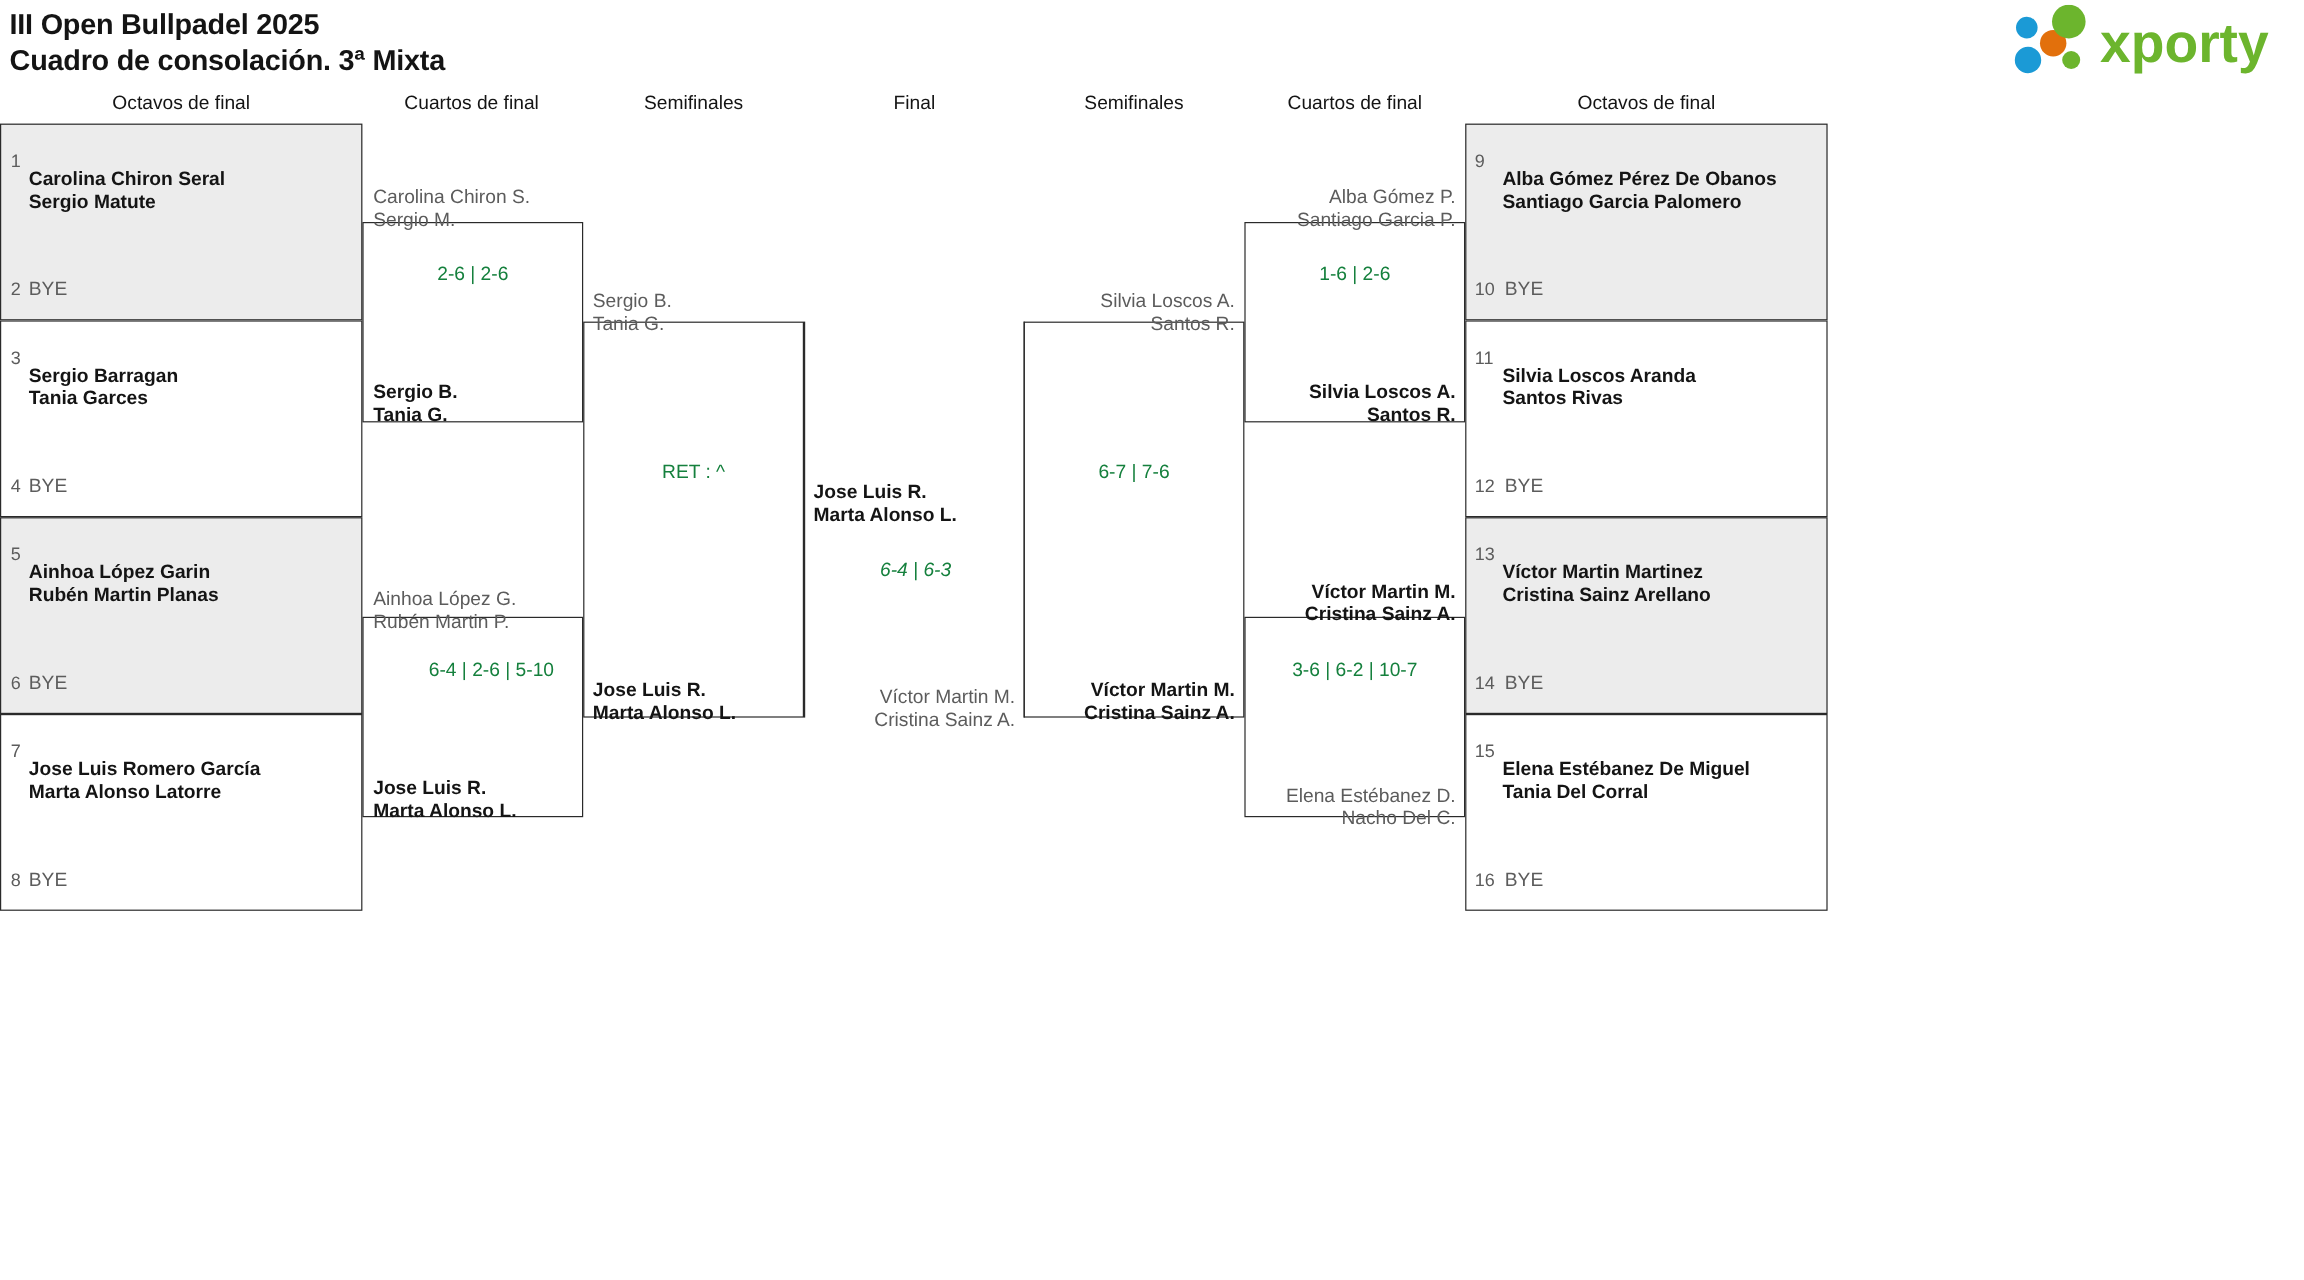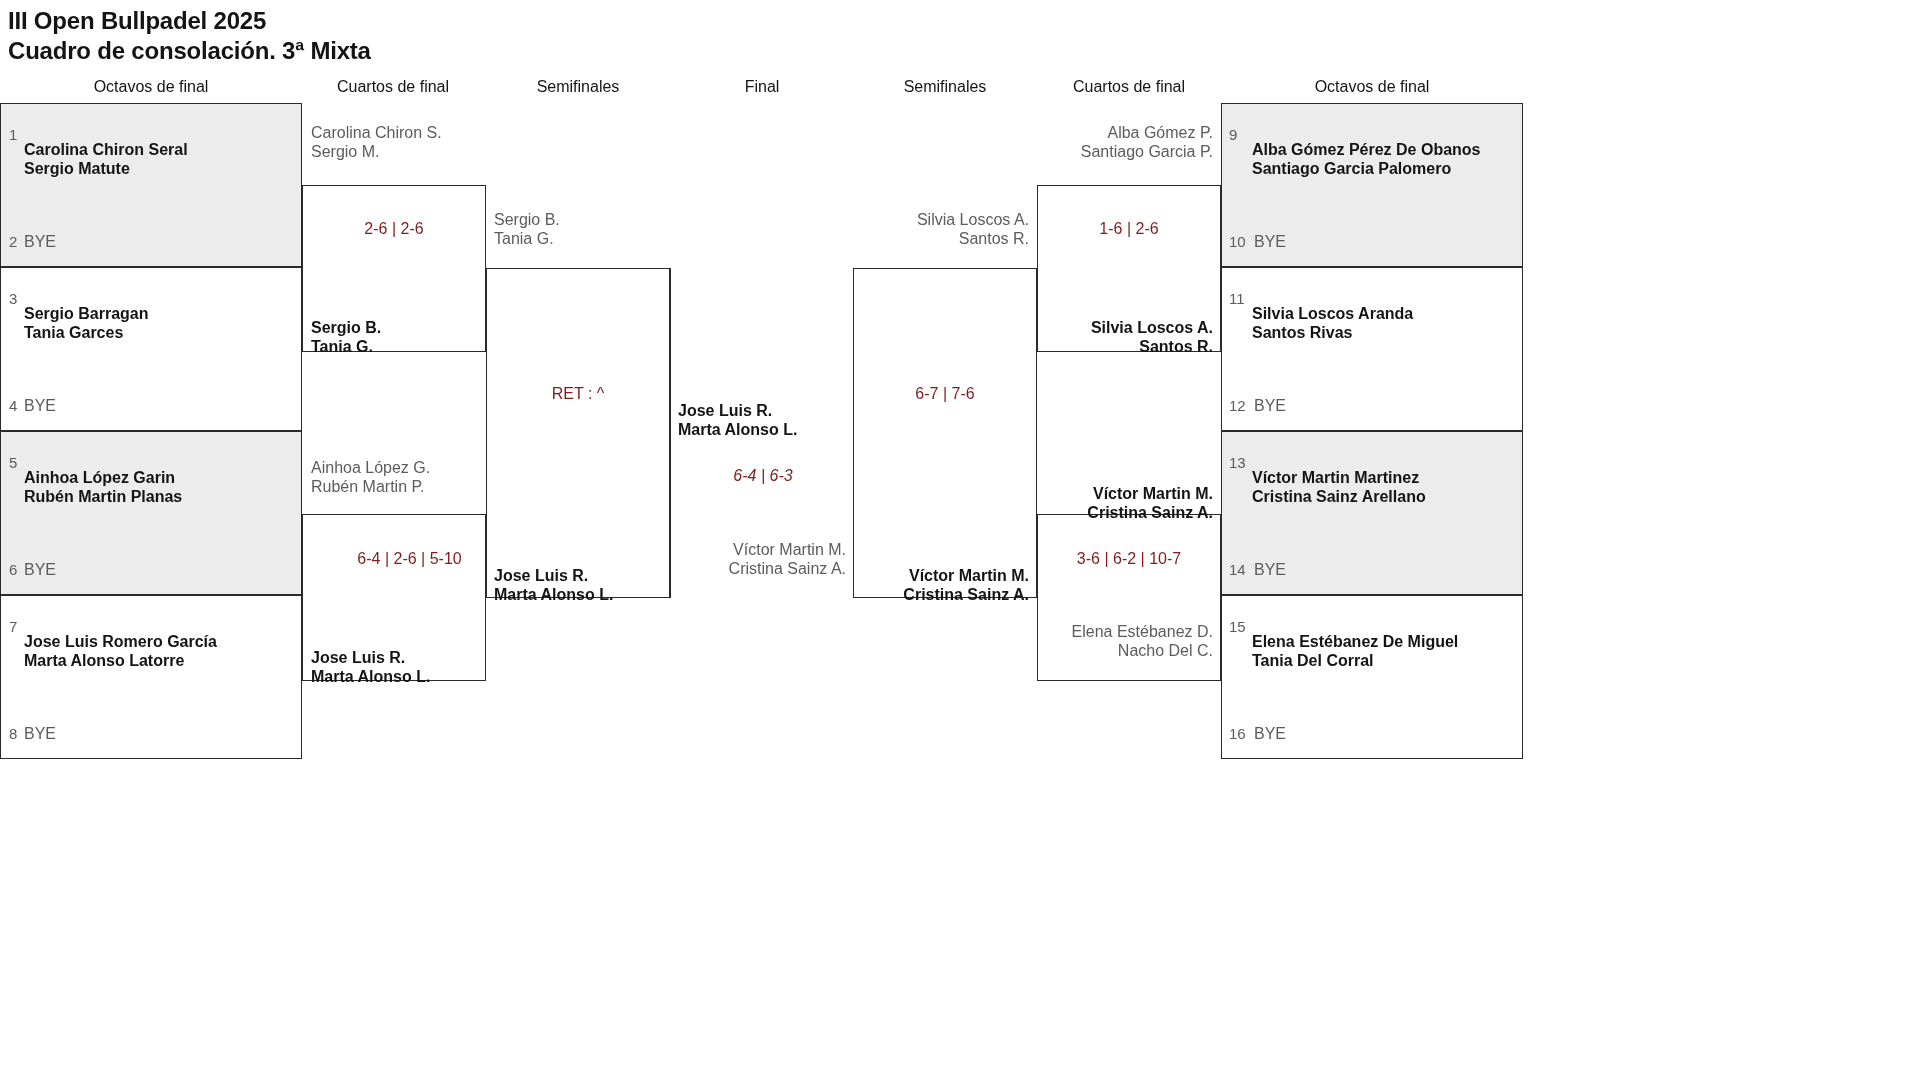--- a/index.html
+++ b/index.html
@@ -38,53 +38,65 @@
     position: absolute;
     font-size: 15px; color: #5c5c5c; line-height: 1;
     white-space: nowrap;
   }
 
   .pnames {
     position: absolute;
     font-size: 16px; line-height: 19px; white-space: nowrap;
   }
   .pnames.bold { font-weight: bold; margin-top: 26px; }
-  .pnames.dim { color: #5c5c5c; }
+  .pnames.dim { color: #5c5c5c; margin-top: 32px; }
   .pnames.right { text-align: right; }
   .pnames .ln { display: block; }
 
   .bye {
     position: absolute;
     font-size: 16px; color: #5c5c5c; line-height: 1; white-space: nowrap;
   }
 
   .matchbox {
     position: absolute;
     border: 1px solid #2a2a2a;
     background: transparent;
   }
 
   .score {
     position: absolute;
-    font-size: 16px; color: #7f1d1d; line-height: 1;
+    font-size: 16px; color: #15803d; line-height: 1;
     white-space: nowrap; text-align: center;
   }
 
   .vline { position: absolute; width: 1px; background: #2a2a2a; }
 </style>
 </head>
 <body>
 
 <div id="root">
 
   <div class="title-block">
     <div class="title-line">III Open Bullpadel 2025</div>
     <div class="title-line">Cuadro de consolación. 3ª Mixta</div>
   </div>
 
+  <div class="logo">
+    <svg width="240" height="62" viewBox="0 0 240 62" xmlns="http://www.w3.org/2000/svg">
+      <g>
+        <circle cx="21" cy="19" r="9" fill="#1b9ad6"></circle>
+        <circle cx="22" cy="46" r="11" fill="#1b9ad6"></circle>
+        <circle cx="43" cy="32" r="11" fill="#e2700c"></circle>
+        <circle cx="56" cy="14" r="14" fill="#6cb52d"></circle>
+        <circle cx="58" cy="46" r="7.5" fill="#6cb52d"></circle>
+      </g>
+      <text x="82" y="48" font-family="Liberation Sans, sans-serif" font-size="46" font-weight="bold" fill="#6cb52d">xporty</text>
+    </svg>
+  </div>
 
   <div class="col-header" style="left:76px;  width:150px;">Octavos de final</div>
   <div class="col-header" style="left:318px; width:150px;">Cuartos de final</div>
   <div class="col-header" style="left:503px; width:150px;">Semifinales</div>
   <div class="col-header" style="left:687px; width:150px;">Final</div>
   <div class="col-header" style="left:870px; width:150px;">Semifinales</div>
   <div class="col-header" style="left:1054px;width:150px;">Cuartos de final</div>
   <div class="col-header" style="left:1297px;width:150px;">Octavos de final</div>
 
   <div class="slot shaded" style="left:0px; top:103px; width:302px; height:164px;"></div>

